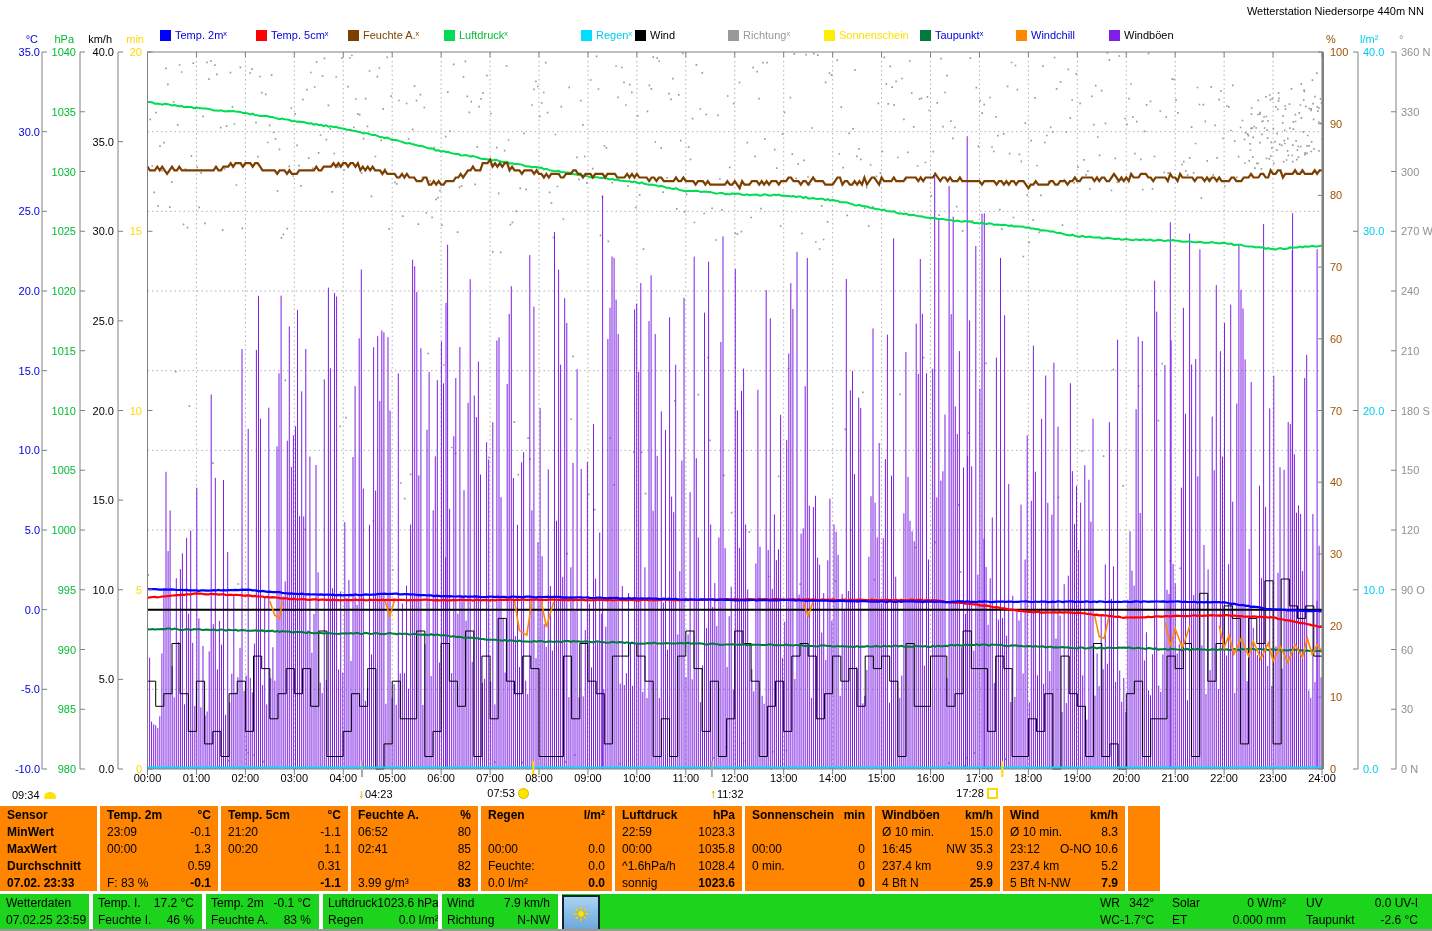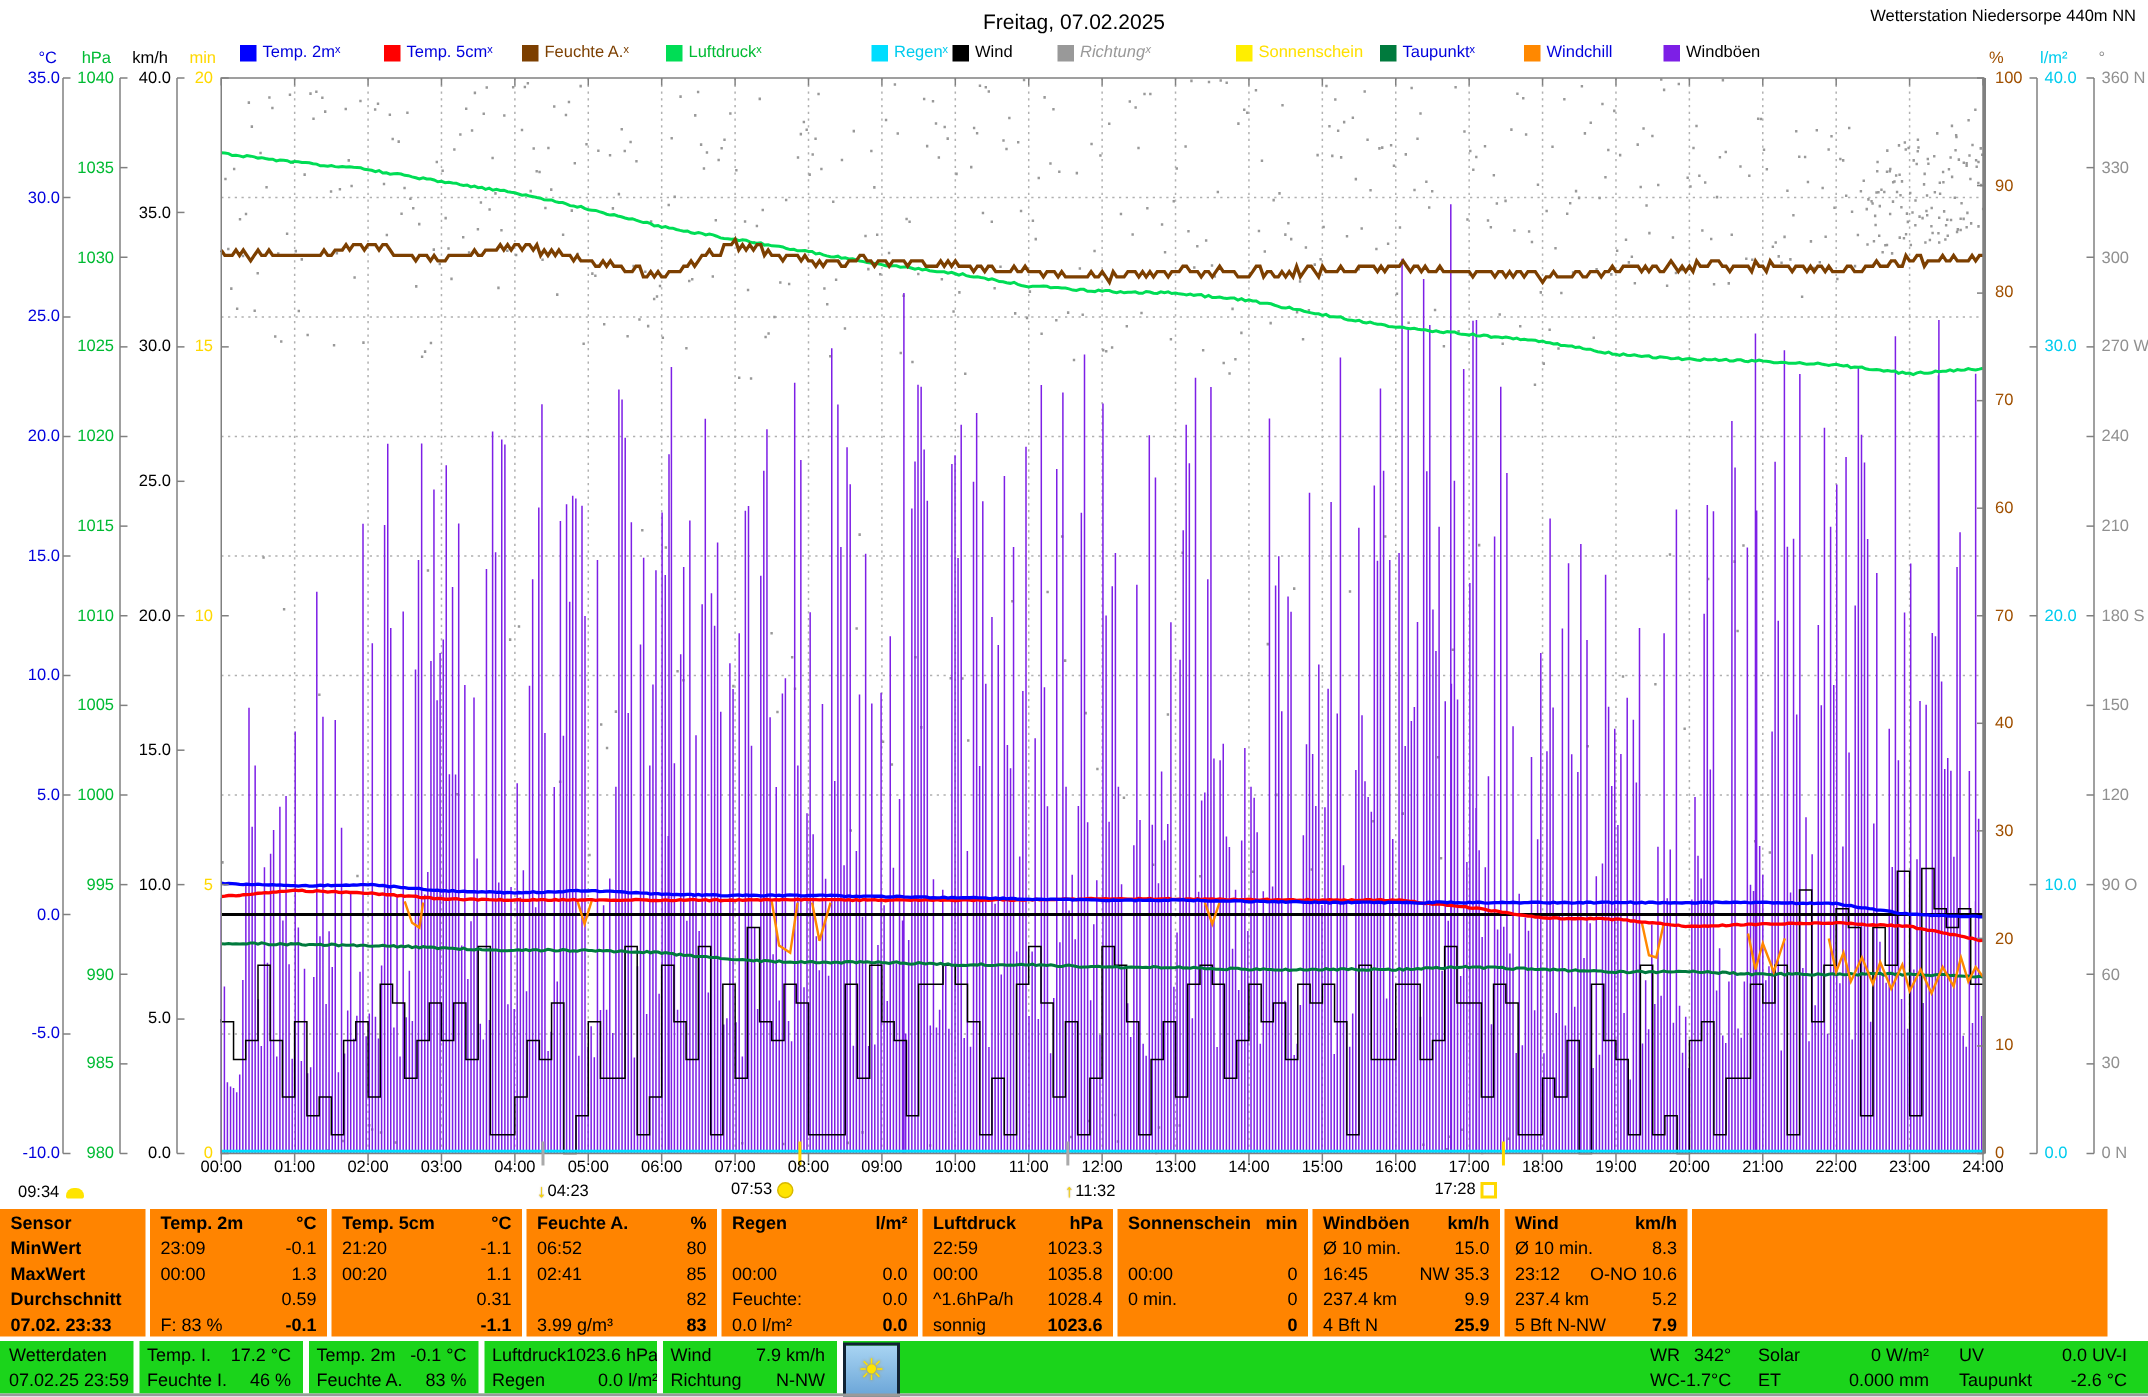--- a/index.html
+++ b/index.html
@@ -15,41 +15,40 @@
   .unit-label{position:absolute;top:33px;width:34px;font-size:11px;text-align:right;}
   .unit-right{text-align:left;width:34px;}
   .ytick{position:absolute;width:36px;font-size:11px;text-align:right;line-height:12px;}
   .ytick-r{text-align:left;}
   .xtick{position:absolute;top:772px;width:44px;font-size:11px;text-align:center;}
   .marker{position:absolute;top:787px;font-size:11px;display:flex;align-items:center;white-space:nowrap;}
   .arrow-glyph{color:#ffd800;font-weight:bold;font-size:12px;text-shadow:0 0 1px #806000;margin:0 1px;}
   .sun-dot{width:9px;height:9px;border-radius:50%;background:#ffe400;border:1px solid #d8b800;display:inline-block;margin-left:3px;}
   .sunset-square{width:7px;height:7px;border:2px solid #ffd800;display:inline-block;margin-left:3px;background:#fff;}
   .moon-blob{width:12px;height:7px;background:#ffe400;border-radius:6px 6px 2px 2px;display:inline-block;margin-left:4px;}
-  #summary-table{top:806px;left:0;width:1405px;height:85px;background:#fff;display:flex;}
+  #summary-table{top:806px;left:0;width:1160px;height:85px;background:#fff;display:flex;}
   .tgroup{background:#ff8400;height:85px;margin-right:3px;display:grid;grid-template-rows:repeat(5,17px);font-size:12px;}
   .tgroup:last-child{margin-right:0;flex:1;}
   .trow{display:flex;justify-content:space-between;align-items:center;padding:0 7px;white-space:nowrap;overflow:hidden;}
   .trow .l{text-align:left;}
   .trow .r{text-align:right;margin-left:auto;}
   .b{font-weight:bold;}
   #status-bar{top:894px;left:0;width:1432px;height:35px;background:#1bd41b;font-size:12px;}
   .sb-divider{position:absolute;top:0;width:4px;height:35px;background:#fff;}
   .sb-cell{position:absolute;top:0;height:44px;display:grid;grid-template-rows:17px 17px;align-items:center;}
   .sb-line{display:flex;justify-content:space-between;padding:0 6px;white-space:nowrap;}
   #weather-icon{position:absolute;top:1px;left:562px;width:34px;height:33px;
     background:linear-gradient(#a8d4f2,#6ca6d8);border:2px solid #123;display:flex;align-items:center;justify-content:center;}
   #weather-icon span{color:#ffe400;font-size:20px;line-height:20px;text-shadow:0 0 2px #c89000;}
   #bottom-edge{top:929px;left:0;width:1432px;height:2px;background:#9a9a9a;}
 </style>
 </head>
 <body>
 
 <div id="stage">
-  <div class="abs" id="title">Freitag, 07.02.2025</div>
   <div class="abs" id="station">Wetterstation Niedersorpe 440m NN</div>
   <div class="abs" id="legend">
       <div class="leg-item" style="left: 160px;">
         <span class="leg-swatch" style="background: rgb(0, 0, 255);"></span>
         <span style="color: rgb(0, 0, 221);">Temp. 2mˣ</span>
       </div>
       <div class="leg-item" style="left: 256px;">
         <span class="leg-swatch" style="background: rgb(255, 0, 0);"></span>
         <span style="color: rgb(0, 0, 221);">Temp. 5cmˣ</span>
       </div>
@@ -62,21 +61,21 @@
         <span style="color: rgb(0, 187, 51);">Luftdruckˣ</span>
       </div>
       <div class="leg-item" style="left: 541px; padding-left: 40px;">
         <span class="leg-swatch" style="background: rgb(0, 221, 255);"></span>
         <span style="color: rgb(0, 204, 238);">Regenˣ</span>
       </div>
       <div class="leg-item" style="left: 635px;">
         <span class="leg-swatch" style="background: rgb(0, 0, 0);"></span>
         <span style="color: rgb(0, 0, 0);">Wind</span>
       </div>
-      <div class="leg-item" style="left: 705px; font-style: italic;">
+      <div class="leg-item" style="left: 728px;">
         <span class="leg-swatch" style="background: rgb(153, 153, 153);"></span>
         <span style="color: rgb(153, 153, 153);">Richtungˣ</span>
       </div>
       <div class="leg-item" style="left: 824px;">
         <span class="leg-swatch" style="background: rgb(255, 238, 0);"></span>
         <span style="color: rgb(255, 224, 0);">Sonnenschein</span>
       </div>
       <div class="leg-item" style="left: 920px;">
         <span class="leg-swatch" style="background: rgb(0, 122, 61);"></span>
         <span style="color: rgb(0, 0, 221);">Taupunktˣ</span>

